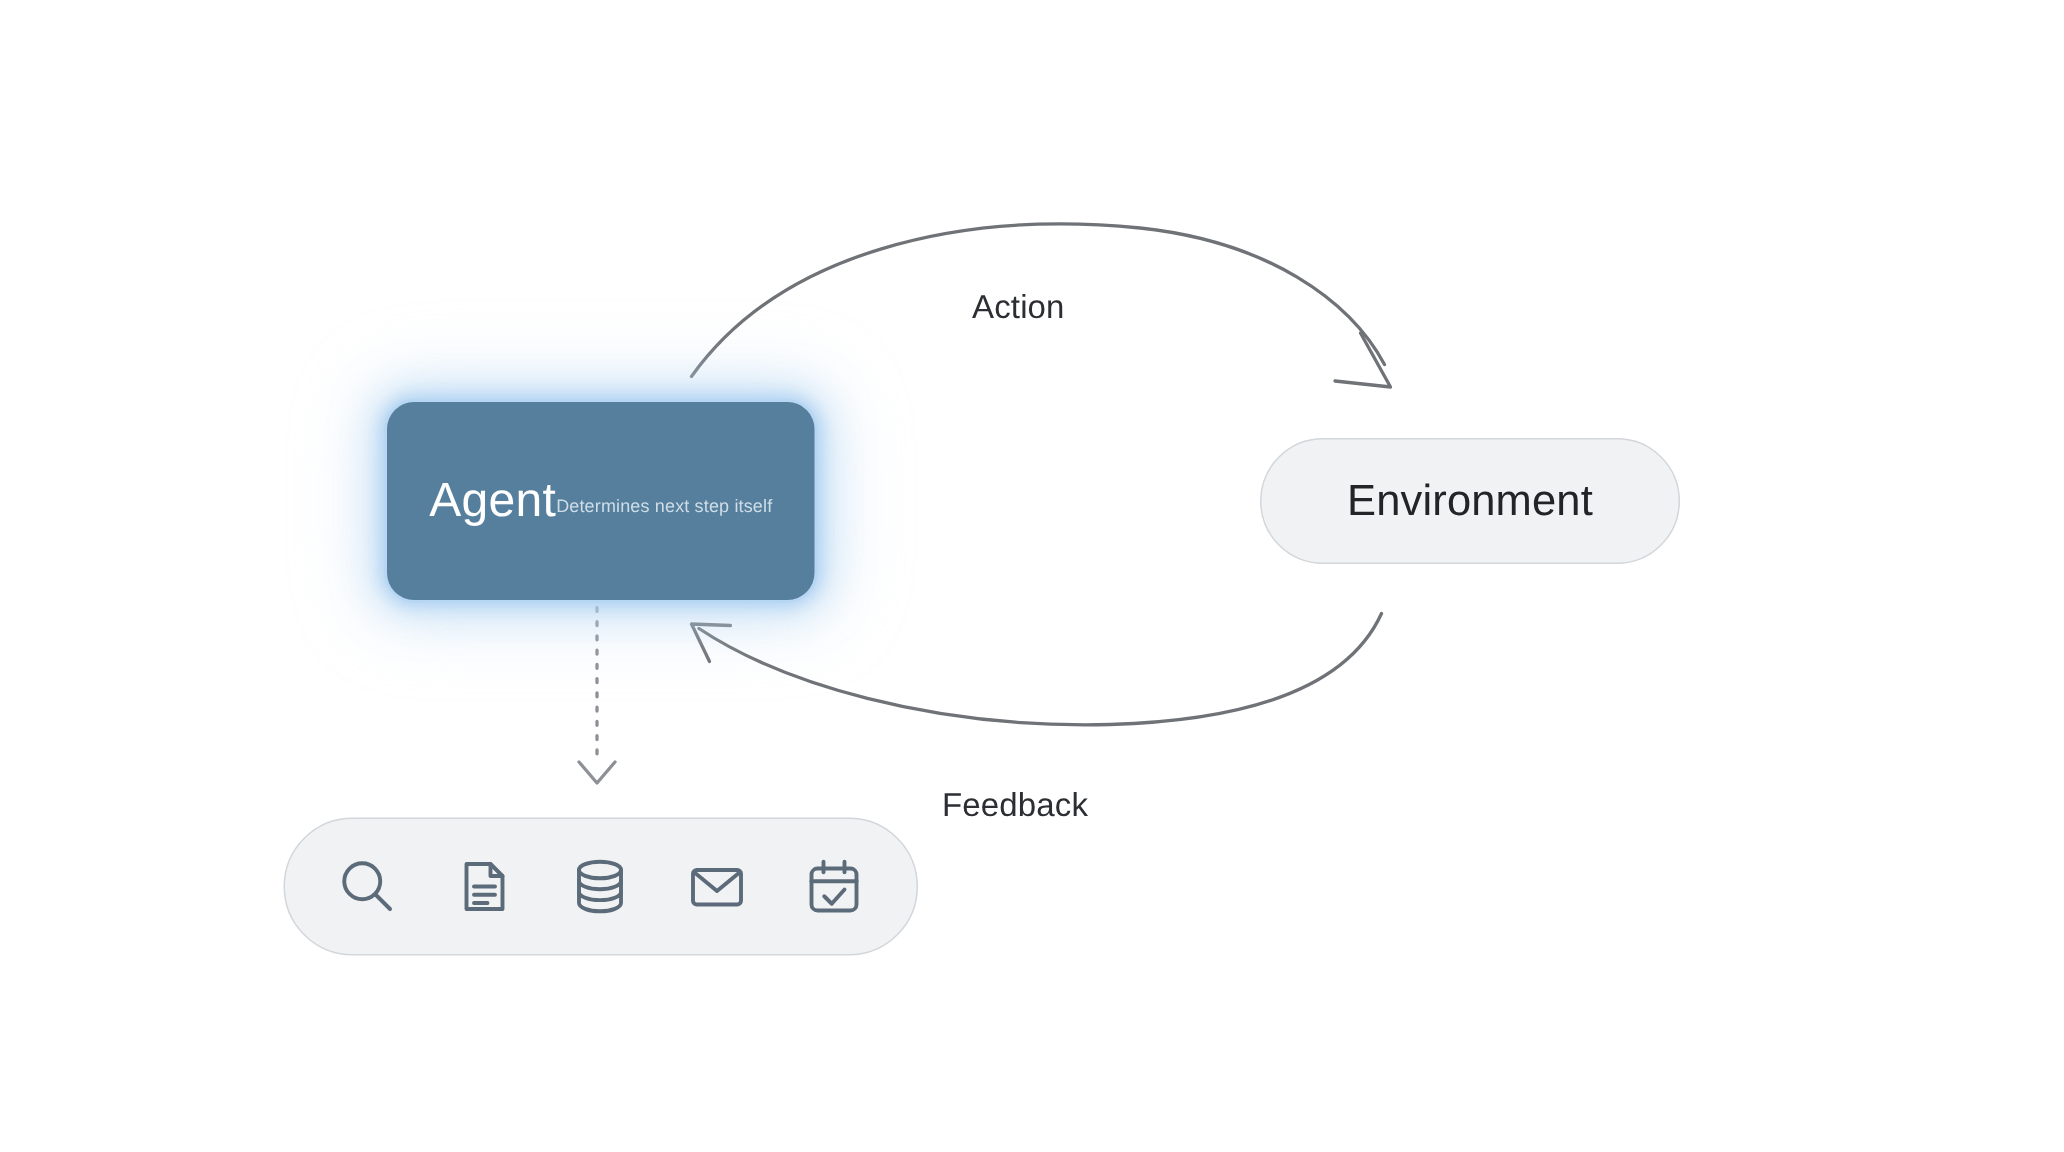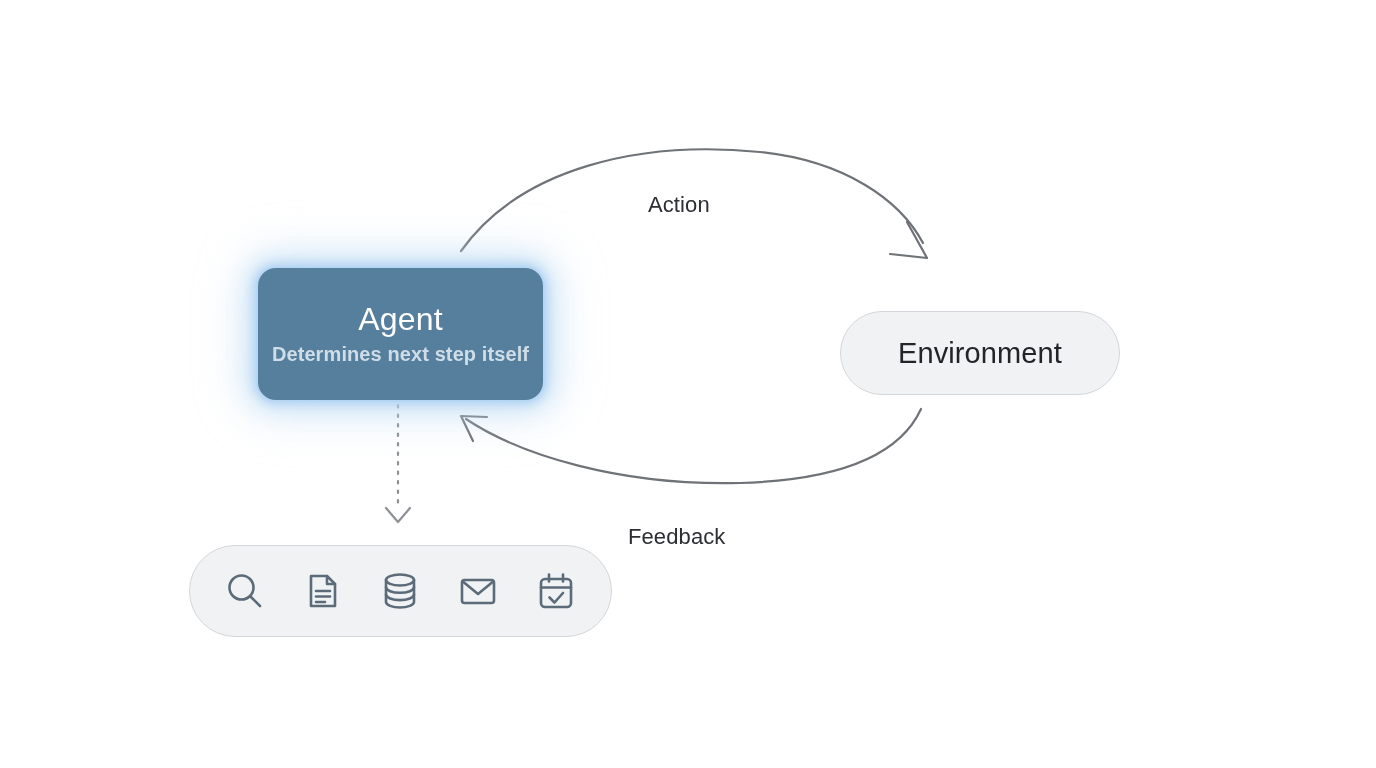--- a/index.html
+++ b/index.html
@@ -41,55 +41,54 @@
     width: 285px;
     height: 132px;
     border-radius: 18px;
     background: #557f9c;
     box-shadow:
       0 0 0 2px rgba(181, 214, 243, 0.55),
       0 0 10px 4px rgba(163, 203, 240, 0.75),
       0 0 26px 10px rgba(176, 211, 243, 0.55),
       0 0 46px 18px rgba(198, 223, 245, 0.38);
     display: flex;
-    flex-direction: column;
+    flex-direction: row;
     align-items: center;
     justify-content: center;
     box-sizing: border-box;
   }
   #agent-title {
     color: #ffffff;
     font-size: 32px;
     font-weight: 400;
     line-height: 1.12;
     letter-spacing: 0.2px;
   }
   #agent-subtitle {
     color: #cfdde8;
-    font-size: 20px;
-    font-weight: 700;
+    font-size: 12px;
+    font-weight: 400;
     margin-top: 6px;
     letter-spacing: 0.1px;
   }
 
   
   #environment-node {
     position: absolute;
     left: 840px;
     top: 292px;
     width: 280px;
     height: 84px;
     border-radius: 42px;
     background: #f1f2f4;
     border: 1.5px solid #d3d6da;
     display: flex;
     align-items: center;
     justify-content: center;
     box-sizing: border-box;
-    margin-top: 19px;
   }
   #environment-label {
     color: #222428;
     font-size: 29px;
     font-weight: 400;
     letter-spacing: 0.1px;
   }
 
   
   #tools-bar {

